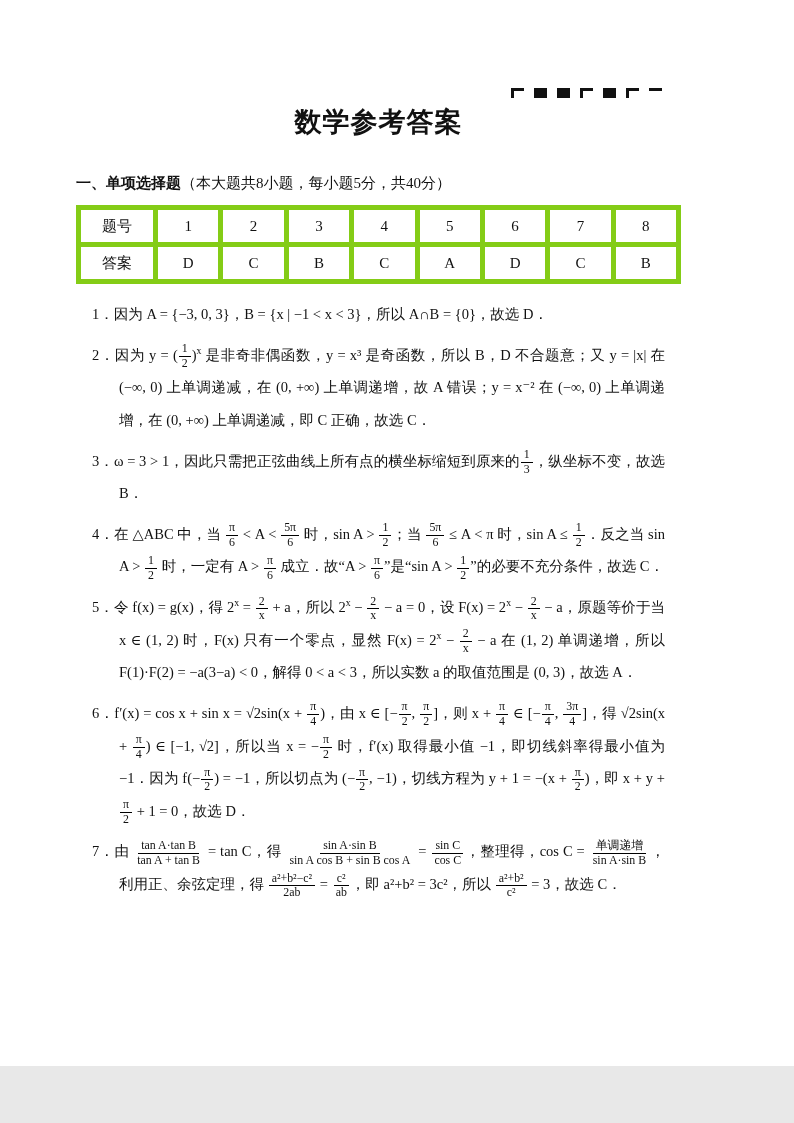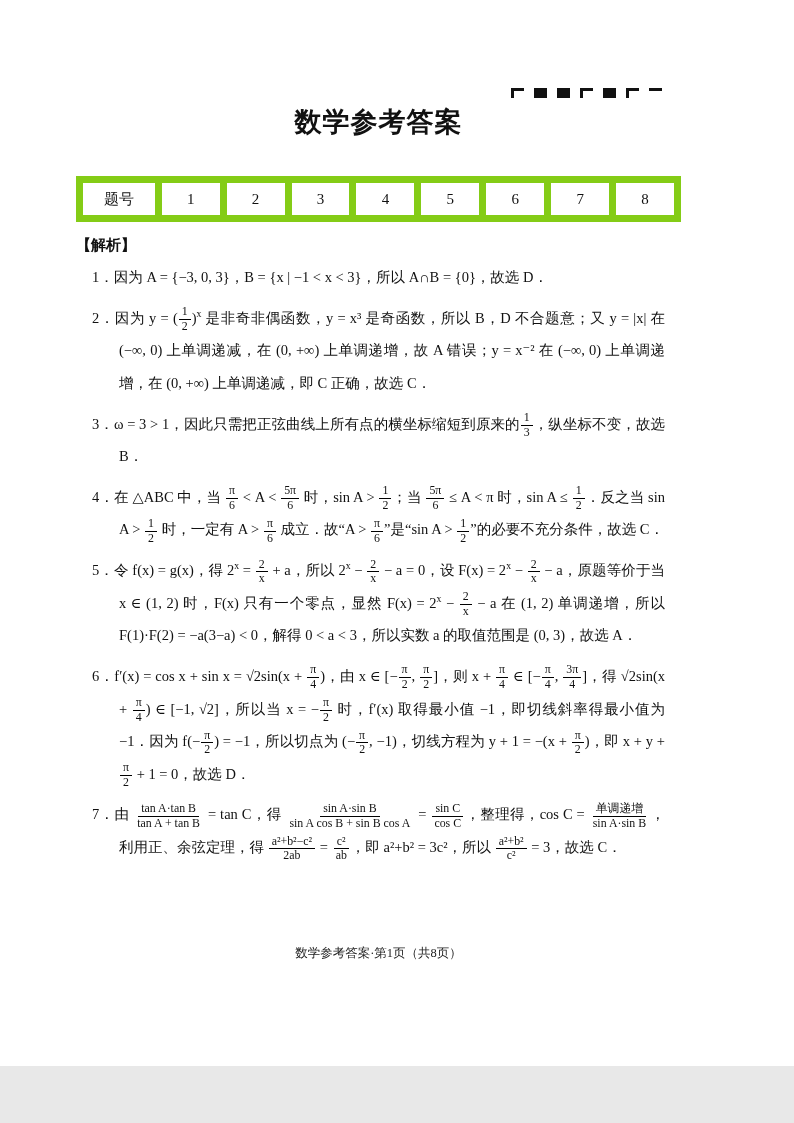--- a/index.html
+++ b/index.html
@@ -27,21 +27,21 @@
   }
   
   .section-heading{font-size:15px;margin:0 0 10px 0;}
   .section-heading .bold{font-weight:bold;}
   
   table.answers{
     border-collapse:collapse;width:100%;table-layout:fixed;
     font-size:15px;margin:2px 0 10px 0;
   }
   table.answers td{
-    border:7px solid #84cc16;text-align:center;height:32px;padding:0;
+    border:5px solid #84cc16;text-align:center;height:32px;padding:0;
   }
   table.answers td.hd{width:12%;}
   
   .analysis-label{font-weight:bold;font-size:15px;margin:4px 0 2px 0;}
   .sol{
     font-size:14.5px;line-height:2.25;margin:4px 16px;
     padding-left:27px;text-indent:-27px;
     text-align:justify;
   }
   .frac{
@@ -68,38 +68,51 @@
       <span class="mark filled"></span>
       <span class="mark filled"></span>
       <span class="mark corner"></span>
       <span class="mark filled"></span>
       <span class="mark corner"></span>
       <span class="mark dash"></span>
     </div>
 
   <h1 class="title">数学参考答案</h1>
 
+  <div class="section-heading">
+    <span class="bold">一、单项选择题</span><span>（本大题共8小题，每小题5分，共40分）</span>
+  </div>
 
   <table class="answers">
     <tbody>
       <tr>
         <td class="hd">题号</td>
         <td>1</td>
         <td>2</td>
         <td>3</td>
         <td>4</td>
         <td>5</td>
         <td>6</td>
         <td>7</td>
         <td>8</td>
       </tr>
+      <tr>
+        <td class="hd">答案</td>
+        <td>D</td>
+        <td>C</td>
+        <td>B</td>
+        <td>C</td>
+        <td>A</td>
+        <td>D</td>
+        <td>C</td>
+        <td>B</td>
+      </tr>
     </tbody>
   </table>
 
-  <div class="analysis-label">【解析】</div>
 
   <p class="sol">1．因为 A = {−3, 0, 3}，B = {x | −1 &lt; x &lt; 3}，所以 A∩B = {0}，故选 D．</p>
   <p class="sol">2．因为 y = (<span class="frac">
         <span class="fn">1</span>
         <span class="fd">2</span>
       </span>)<sup>x</sup> 是非奇非偶函数，y = x³ 是奇函数，所以 B，D 不合题意；又 y = |x| 在 (−∞, 0) 上单调递减，在 (0, +∞) 上单调递增，故 A 错误；y = x⁻² 在 (−∞, 0) 上单调递增，在 (0, +∞) 上单调递减，即 C 正确，故选 C．</p>
   <p class="sol">3．ω = 3 &gt; 1，因此只需把正弦曲线上所有点的横坐标缩短到原来的<span class="frac">
         <span class="fn">1</span>
         <span class="fd">3</span>
       </span>，纵坐标不变，故选 B．</p>
@@ -197,15 +210,14 @@
         <span class="fn">a²+b²−c²</span>
         <span class="fd">2ab</span>
       </span> = <span class="frac">
         <span class="fn">c²</span>
         <span class="fd">ab</span>
       </span>，即 a²+b² = 3c²，所以 <span class="frac">
         <span class="fn">a²+b²</span>
         <span class="fd">c²</span>
       </span> = 3，故选 C．</p>
 
-  <div class="footer">数学参考答案·第1页（共8页）</div>
 
 </div>
 
 </body></html>

